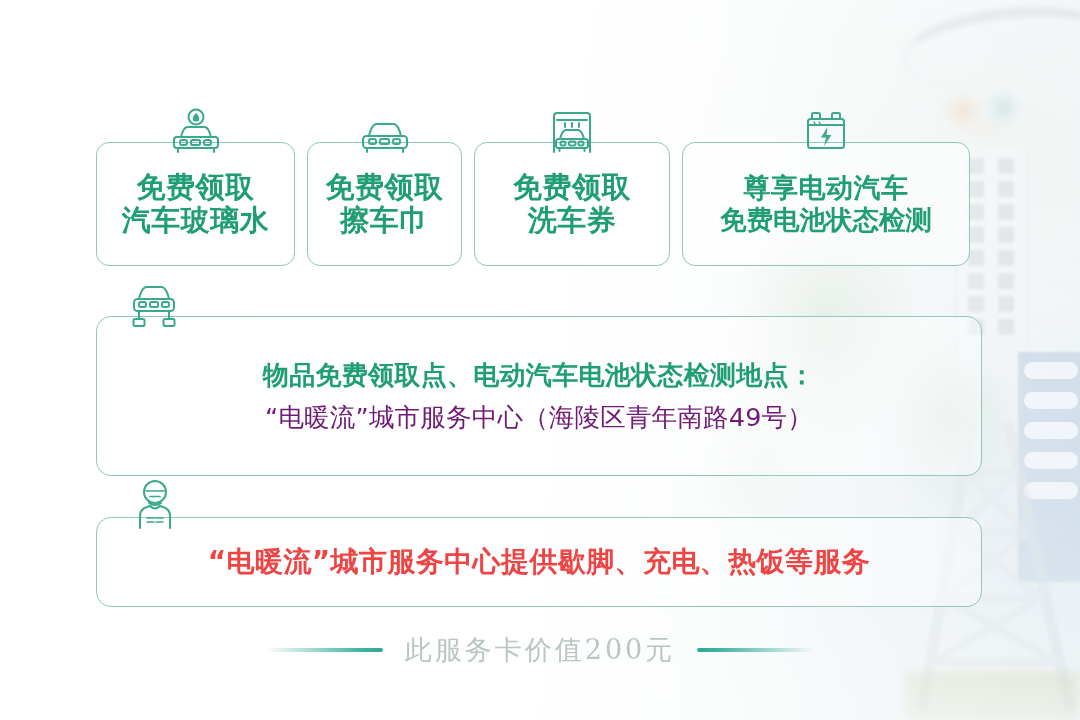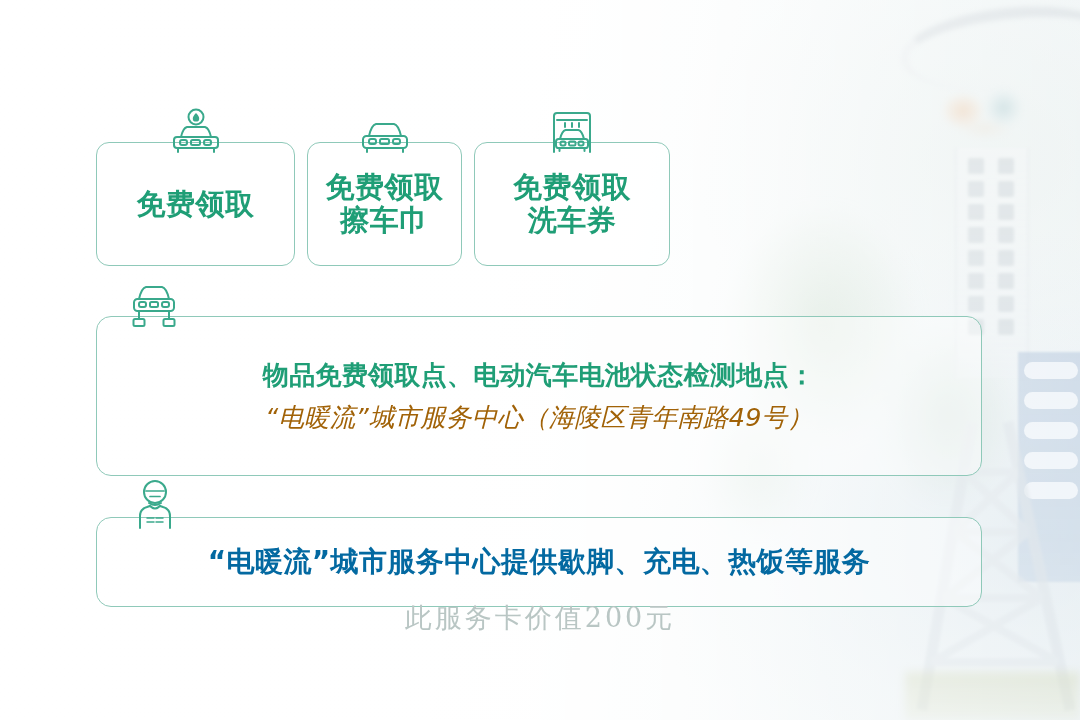--- a/index.html
+++ b/index.html
@@ -222,58 +222,56 @@
   }
   .loc-title {
     color: #1f9e76;
     font-weight: 700;
     font-size: 26px;
     line-height: 37px;
     letter-spacing: 0.3px;
     white-space: nowrap;
   }
   .loc-line {
-    color: #a16207;
+    color: #701a75;
     font-weight: 500;
     font-size: 25.5px;
     line-height: 38px;
     letter-spacing: 0.2px;
     white-space: nowrap;
-    font-style: italic;
   }
 
   #service-panel {
     left: 96px;
     top: 517px;
     width: 886px;
     height: 90px;
     display: flex;
     align-items: center;
     justify-content: center;
   }
   .svc-line {
-    color: #0369a1;
+    color: #ef4444;
     font-weight: 700;
     font-size: 28px;
     letter-spacing: 0.4px;
     white-space: nowrap;
   }
 
   
   #footer {
     position: absolute;
     left: 0;
-    top: 596px;
+    top: 628px;
     width: 1080px;
     height: 44px;
     display: flex;
     align-items: center;
     justify-content: center;
     gap: 22px;
-    flex-direction: column;
   }
   .foot-rule {
     width: 118px;
     height: 4px;
     border-radius: 2px;
   }
   .foot-rule.left  { background: linear-gradient(90deg, rgba(42,168,150,0) 0%, rgba(42,168,150,0.85) 78%, #2aa896 100%); }
   .foot-rule.right { background: linear-gradient(90deg, #2aa896 0%, rgba(42,168,150,0.85) 22%, rgba(42,168,150,0) 100%); }
   .foot-text {
     color: #b9c6c4;
@@ -356,20 +354,21 @@
             <path d="M31 5 q3.2 3.4 3.2 5.4 a3.2 3.2 0 0 1 -6.4 0 q0-2 3.2-5.4z" fill="#3aa98c" stroke="none"></path>
             <path d="M16 29 q2-9 6-10 h18 q4 1 6 10"></path>
             <rect x="9" y="29" width="44" height="11" rx="3"></rect>
             <path d="M13 40 v4 M49 40 v4"></path>
             <rect x="15" y="32" width="7" height="5" rx="2"></rect>
             <rect x="26" y="32" width="9" height="5" rx="1.5"></rect>
             <rect x="39" y="32" width="7" height="5" rx="2"></rect>
           </svg>
         </div>
         <div class="perk-line l1">免费领取</div>
+        <div class="perk-line l2">汽车玻璃水</div>
       </div>
 
       <div class="perk-card w2">
         <div class="perk-icon">
           <svg width="62" height="46" viewBox="0 0 62 46" fill="none" stroke="#3aa98c" stroke-width="2" stroke-linejoin="round" stroke-linecap="round">
             <path d="M15 28 q2.5-11 7-12 h18 q4.5 1 7 12"></path>
             <rect x="9" y="28" width="44" height="12" rx="3.5"></rect>
             <path d="M13 40 v4 M49 40 v4"></path>
             <rect x="15" y="31" width="7" height="5" rx="2"></rect>
             <rect x="26" y="31" width="9" height="5" rx="1.5"></rect>
@@ -391,20 +390,34 @@
             <path d="M18.5 42 v3 M43.5 42 v3"></path>
             <rect x="19.5" y="35.4" width="5" height="4" rx="1.6"></rect>
             <rect x="28" y="35.4" width="6.5" height="4" rx="1.2"></rect>
             <rect x="37.5" y="35.4" width="5" height="4" rx="1.6"></rect>
           </svg>
         </div>
         <div class="perk-line l1">免费领取</div>
         <div class="perk-line l2">洗车券</div>
       </div>
 
+      <div class="perk-card w4">
+        <div class="perk-icon">
+          <svg width="60" height="48" viewBox="0 0 60 48" fill="none" stroke="#3aa98c" stroke-width="2" stroke-linejoin="round" stroke-linecap="round">
+            <rect x="16" y="7" width="8" height="6" rx="1.5"></rect>
+            <rect x="36" y="7" width="8" height="6" rx="1.5"></rect>
+            <rect x="12" y="13" width="36" height="29" rx="2.5"></rect>
+            <path d="M12 19 h36"></path>
+            <path d="M31.5 21 L25 31.5 h5 L28 40 L35.5 29 h-5 z" fill="#3aa98c" stroke="none"></path>
+            <path d="M18 16 l1.5 2.5 M23 16 l1.5 2.5" stroke-width="1.4"></path>
+          </svg>
+        </div>
+        <div class="perk-line l1">尊享电动汽车</div>
+        <div class="perk-line l2">免费电池状态检测</div>
+      </div>
 
     </div>
 
     <div class="info-panel" id="location-panel">
       <div class="panel-icon">
         <svg width="58" height="50" viewBox="0 0 58 50" fill="none" stroke="#3aa98c" stroke-width="2" stroke-linejoin="round" stroke-linecap="round">
           <path d="M13 20 q2.5-11 7-12 h16 q4.5 1 7 12"></path>
           <rect x="8" y="20" width="40" height="12" rx="3.5"></rect>
           <rect x="13" y="23" width="7" height="5" rx="2"></rect>
           <rect x="24" y="23" width="8" height="5" rx="1.5"></rect>

